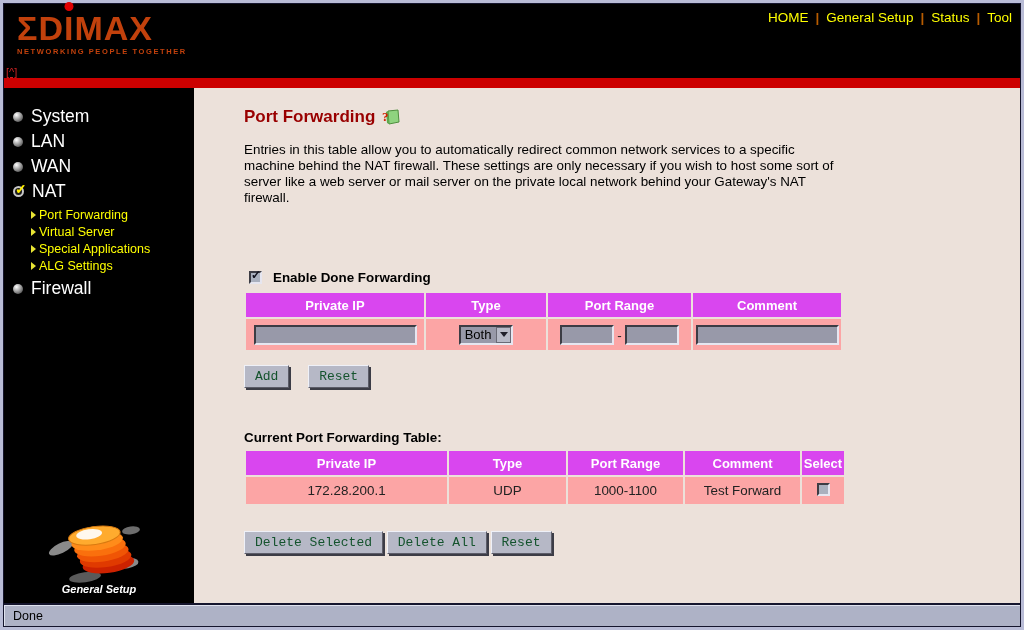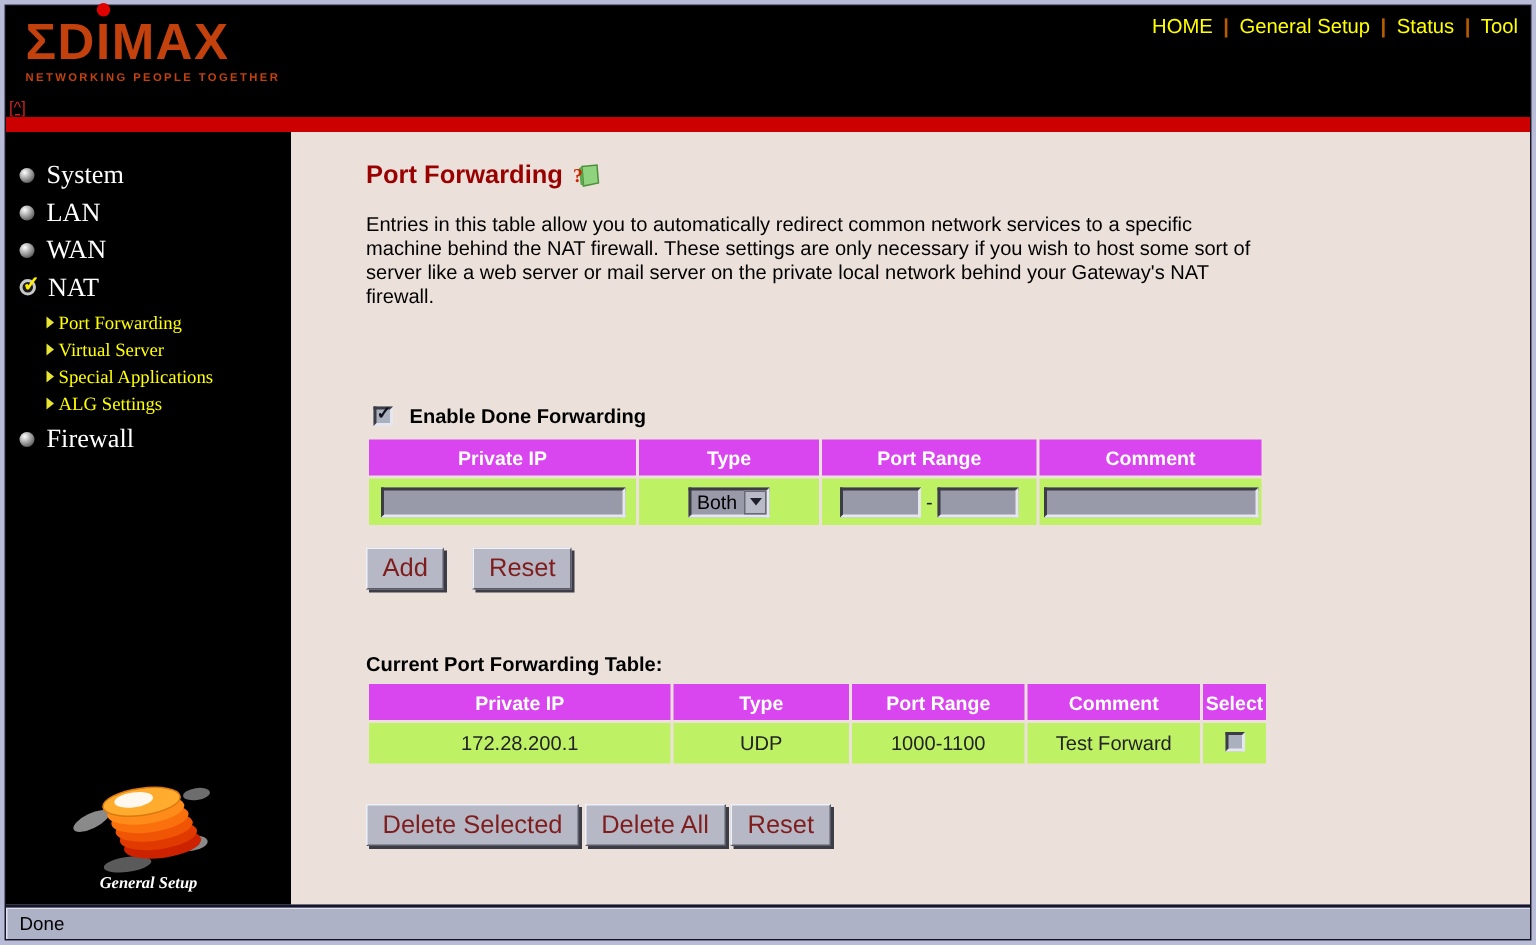--- a/index.html
+++ b/index.html
@@ -19,21 +19,21 @@
   .brand .dotted { position:relative; }
   .brand .dotted .reddot { position:absolute; left:50%; top:-7px; transform:translateX(-50%);
       width:9px; height:9px; border-radius:50%; background:#e00000; }
   .tagline { font-size:7.5px; font-weight:bold; letter-spacing:1.6px; margin-top:2px; }
   .toplink { position:absolute; left:2px; bottom:0px; font-size:11px; color:#cc2222; text-decoration:underline; cursor:pointer; }
 
   .redbar { height:10px; background:#cc0000; flex:none; }
 
   
   .bodyrow { flex:1; display:flex; min-height:0; }
-  .sidebar { width:190px; background:#000; flex:none; position:relative; padding-top:16px;font-family:Liberation Serif, serif; }
+  .sidebar { width:190px; background:#000; flex:none; position:relative; padding-top:16px; }
   .side-item { display:flex; align-items:center; padding:2px 0 2px 9px; color:#fff; font-size:17.5px; cursor:pointer; }
   .bullet { width:10px; height:10px; border-radius:50%; flex:none; margin-right:8px;
       background:radial-gradient(circle at 35% 30%, #ffffff, #aaaaaa 40%, #4a4a4a 85%); }
   .natmark { position:relative; width:13px; height:13px; flex:none; margin-right:6px; }
   .natmark .ring { position:absolute; left:0; top:1px; width:11px; height:11px; border-radius:50%;
       border:2px solid #c8c8c8; background:#1a1a1a; }
   .natmark .chk { position:absolute; left:2px; top:-4px; color:#ffee00; font-size:14px; font-weight:bold; }
   .subnav { margin:2px 0 2px 27px; }
   .sub-item { display:flex; align-items:center; color:#ffff00; font-size:12.5px; padding:1.5px 0; cursor:pointer; }
   .tri { width:0; height:0; border-left:5px solid #e8e434; border-top:4px solid transparent;
@@ -54,43 +54,43 @@
   .enable-row { display:flex; align-items:center; margin-left:5px; margin-bottom:6px; }
   .cb { position:relative; width:13px; height:13px; background:#aab0be; flex:none;
       border-top:2px solid #3c3c44; border-left:2px solid #3c3c44;
       border-bottom:2px solid #e6e6f0; border-right:2px solid #e6e6f0; cursor:pointer; }
   .cb .tick { position:absolute; left:0px; top:-5px; font-size:12px; font-weight:bold; color:#10101c; visibility:hidden; }
   .cb.checked .tick { visibility:visible; }
   .enable-row label { font-weight:bold; margin-left:11px; font-size:13.4px; cursor:pointer; }
 
   table { border-collapse:separate; border-spacing:2px; }
   th { background:#d946ef; color:#fff; font-size:13px; font-weight:bold; height:24px; text-align:center; }
-  td { background:#bef264; text-align:center; vertical-align:middle; font-size:13.4px; color:#222; }
+  td { background:#fca5a5; text-align:center; vertical-align:middle; font-size:13.4px; color:#222; }
   .t1 td { height:31px; }
   .t2 td { height:27px; }
   .c1{width:178px} .c2{width:120px} .c3{width:143px} .c4{width:148px}
   .d1{width:201px} .d2{width:117px} .d3{width:115px} .d4{width:115px} .d5{width:42px}
 
   .tin { background:#9899a9; height:20px; font-size:13px; color:#111; padding:0 3px;
       border-top:2px solid #3c3c44; border-left:2px solid #3c3c44;
       border-bottom:2px solid #e6e6f0; border-right:2px solid #e6e6f0;
       font-family:"Liberation Sans", sans-serif; }
   .in-ip { width:163px; } .in-port { width:54px; } .in-comment { width:143px; }
 
   .sel { display:inline-flex; align-items:center; height:20px; background:#9899a9; cursor:pointer;
       border-top:2px solid #3c3c44; border-left:2px solid #3c3c44;
       border-bottom:2px solid #e6e6f0; border-right:2px solid #e6e6f0; }
   .sel .val { font-size:13px; color:#000; padding:0 5px 0 4px; }
   .sel .arrowbox { width:15px; height:16px; background:#b8bac8; border:1px solid #6a6a76;
       display:flex; align-items:center; justify-content:center; }
   .sel .arrowbox .arr { width:0; height:0; border-top:5px solid #20202c;
       border-left:4px solid transparent; border-right:4px solid transparent; }
 
-  .btn { display:inline-block; background:#b6b8c6; color:#7f1d1d; font-size:17px;
-      font-family:Liberation Sans, sans-serif; padding:3px 10px; cursor:pointer;
+  .btn { display:inline-block; background:#b6b8c6; color:#14532d; font-size:13px;
+      font-family:Liberation Mono, monospace; padding:3px 10px; cursor:pointer;
       border-top:1px solid #eef0f8; border-left:1px solid #eef0f8;
       border-bottom:1px solid #5c5c68; border-right:1px solid #5c5c68;
       box-shadow:2px 2px 0 #3c3c46; }
   .btnrow { margin-top:13px; }
   .btnrow .btn { margin-right:15px; }
 
   .cur-label { font-weight:bold; font-size:13.4px; margin-top:42px; margin-bottom:4px; }
   .btnrow2 { margin-top:25px; }
   .btnrow2 .btn { }
 

